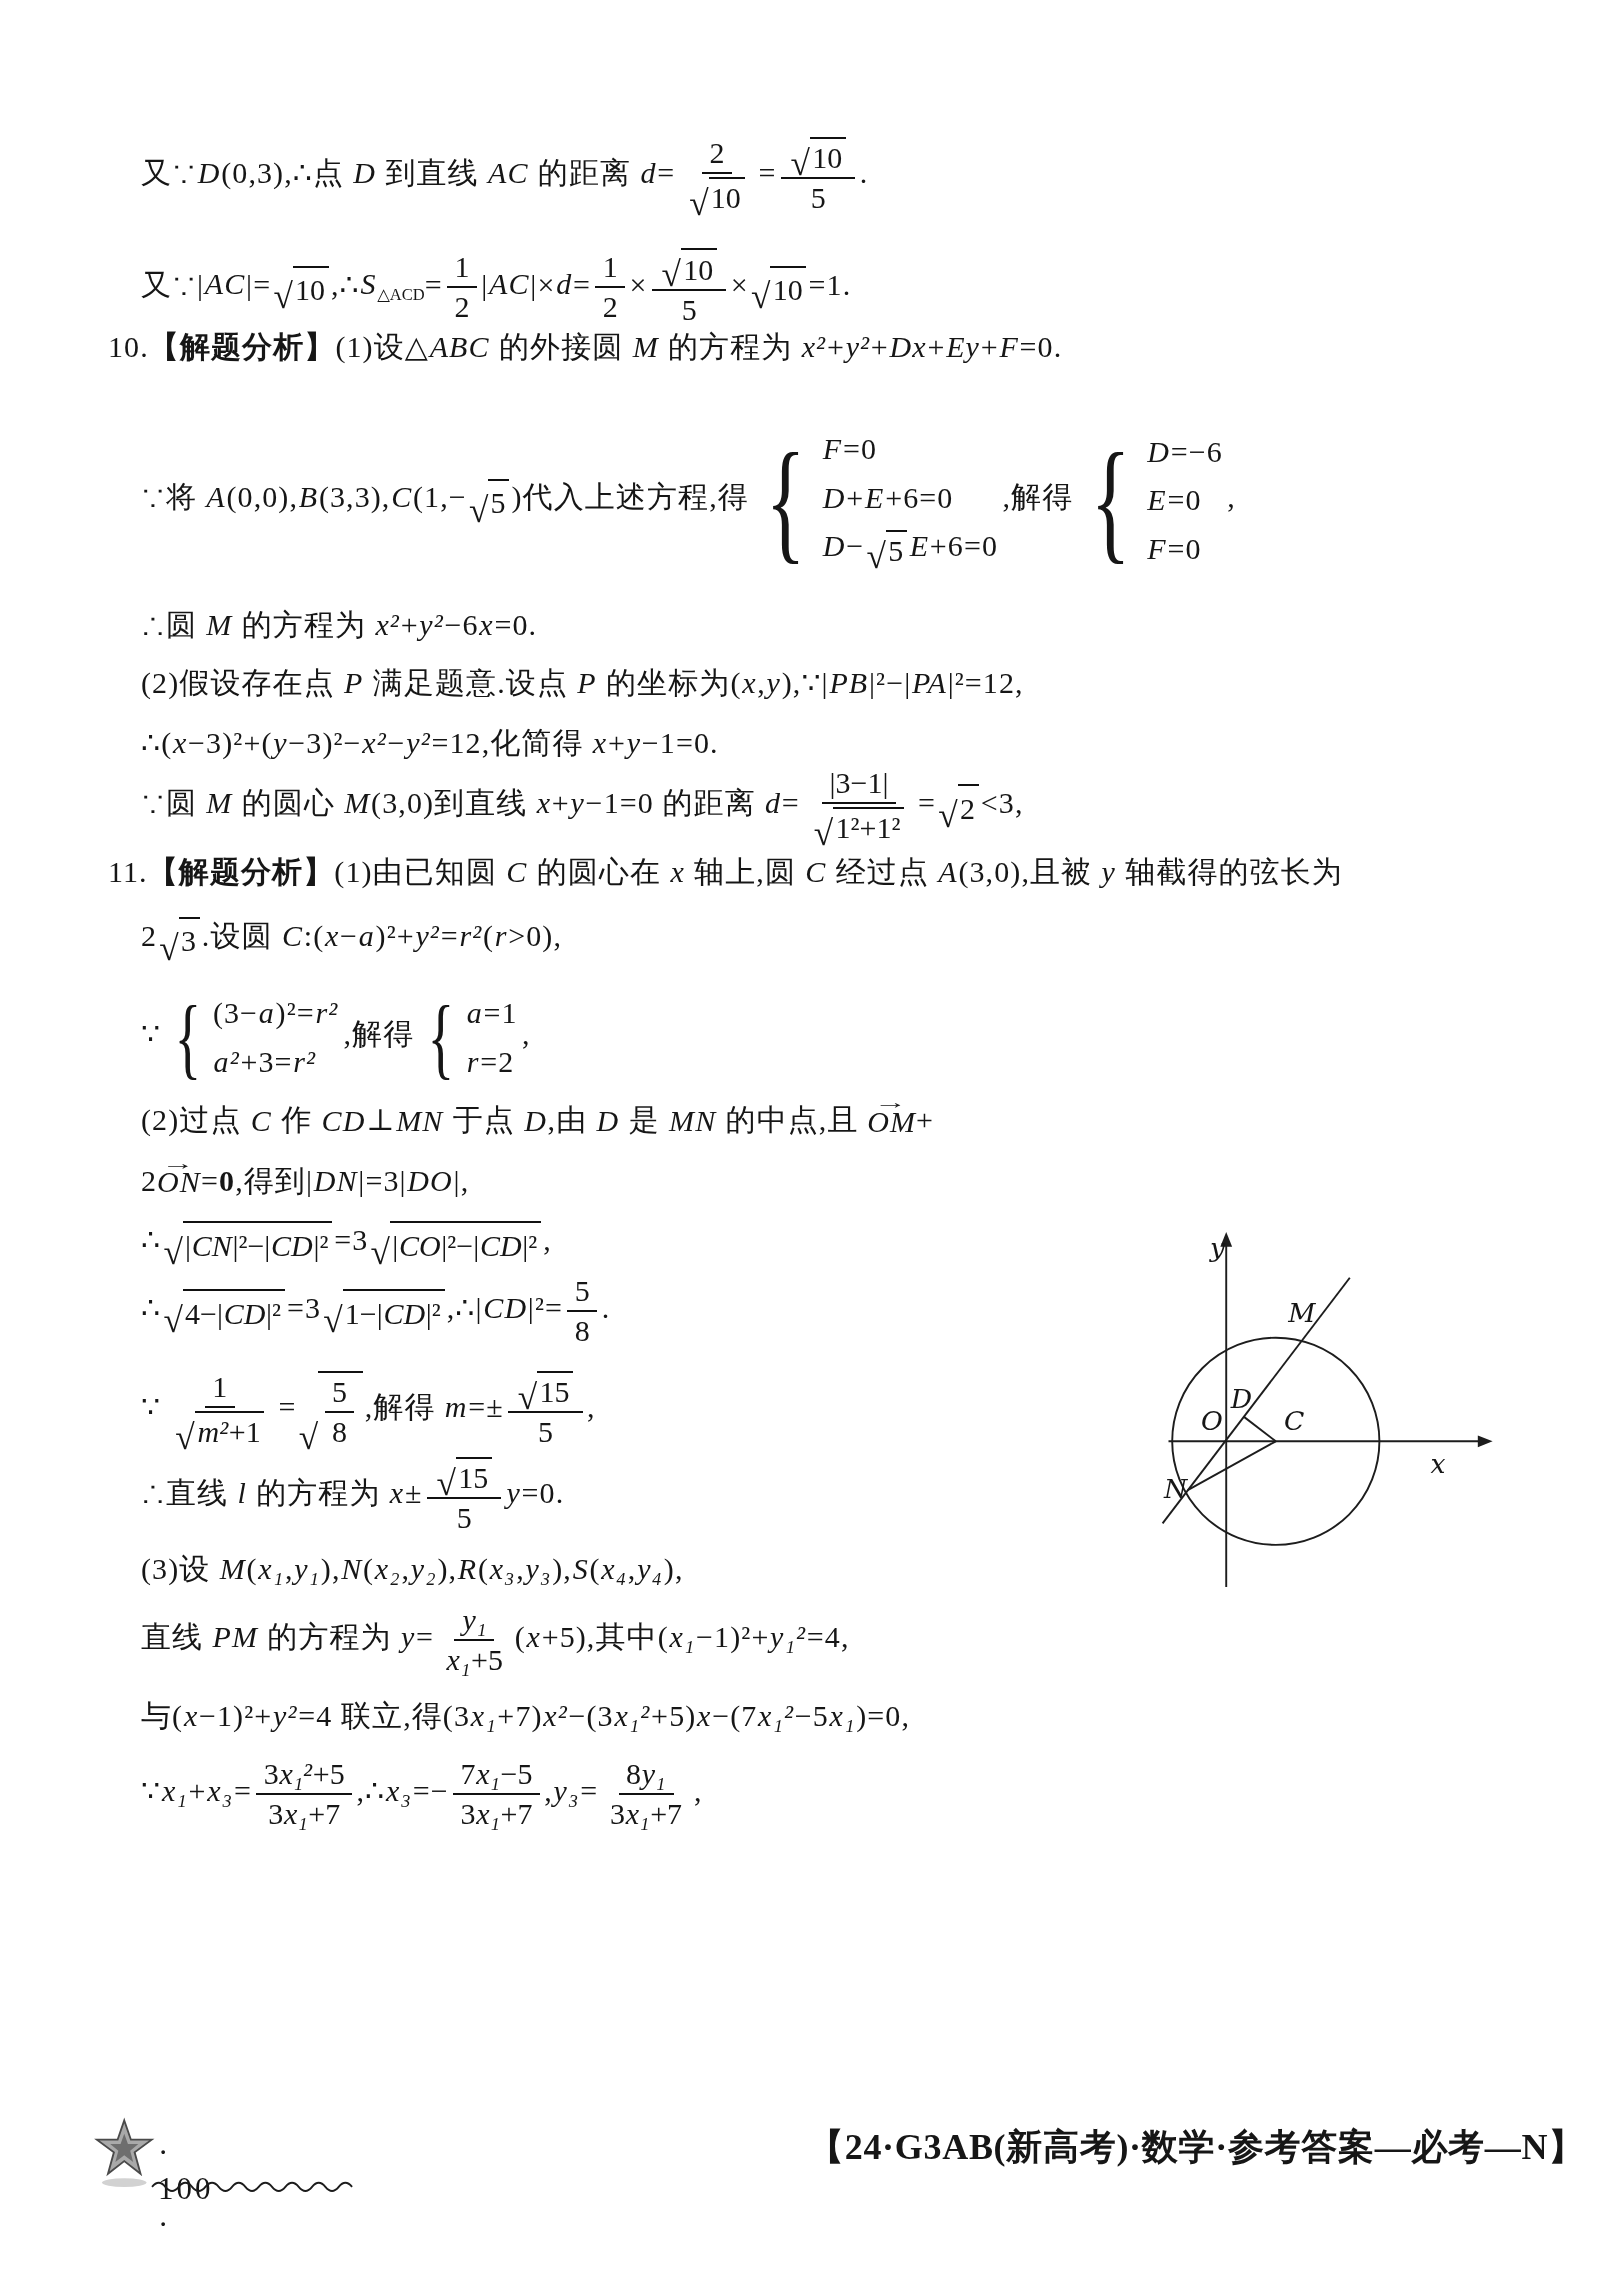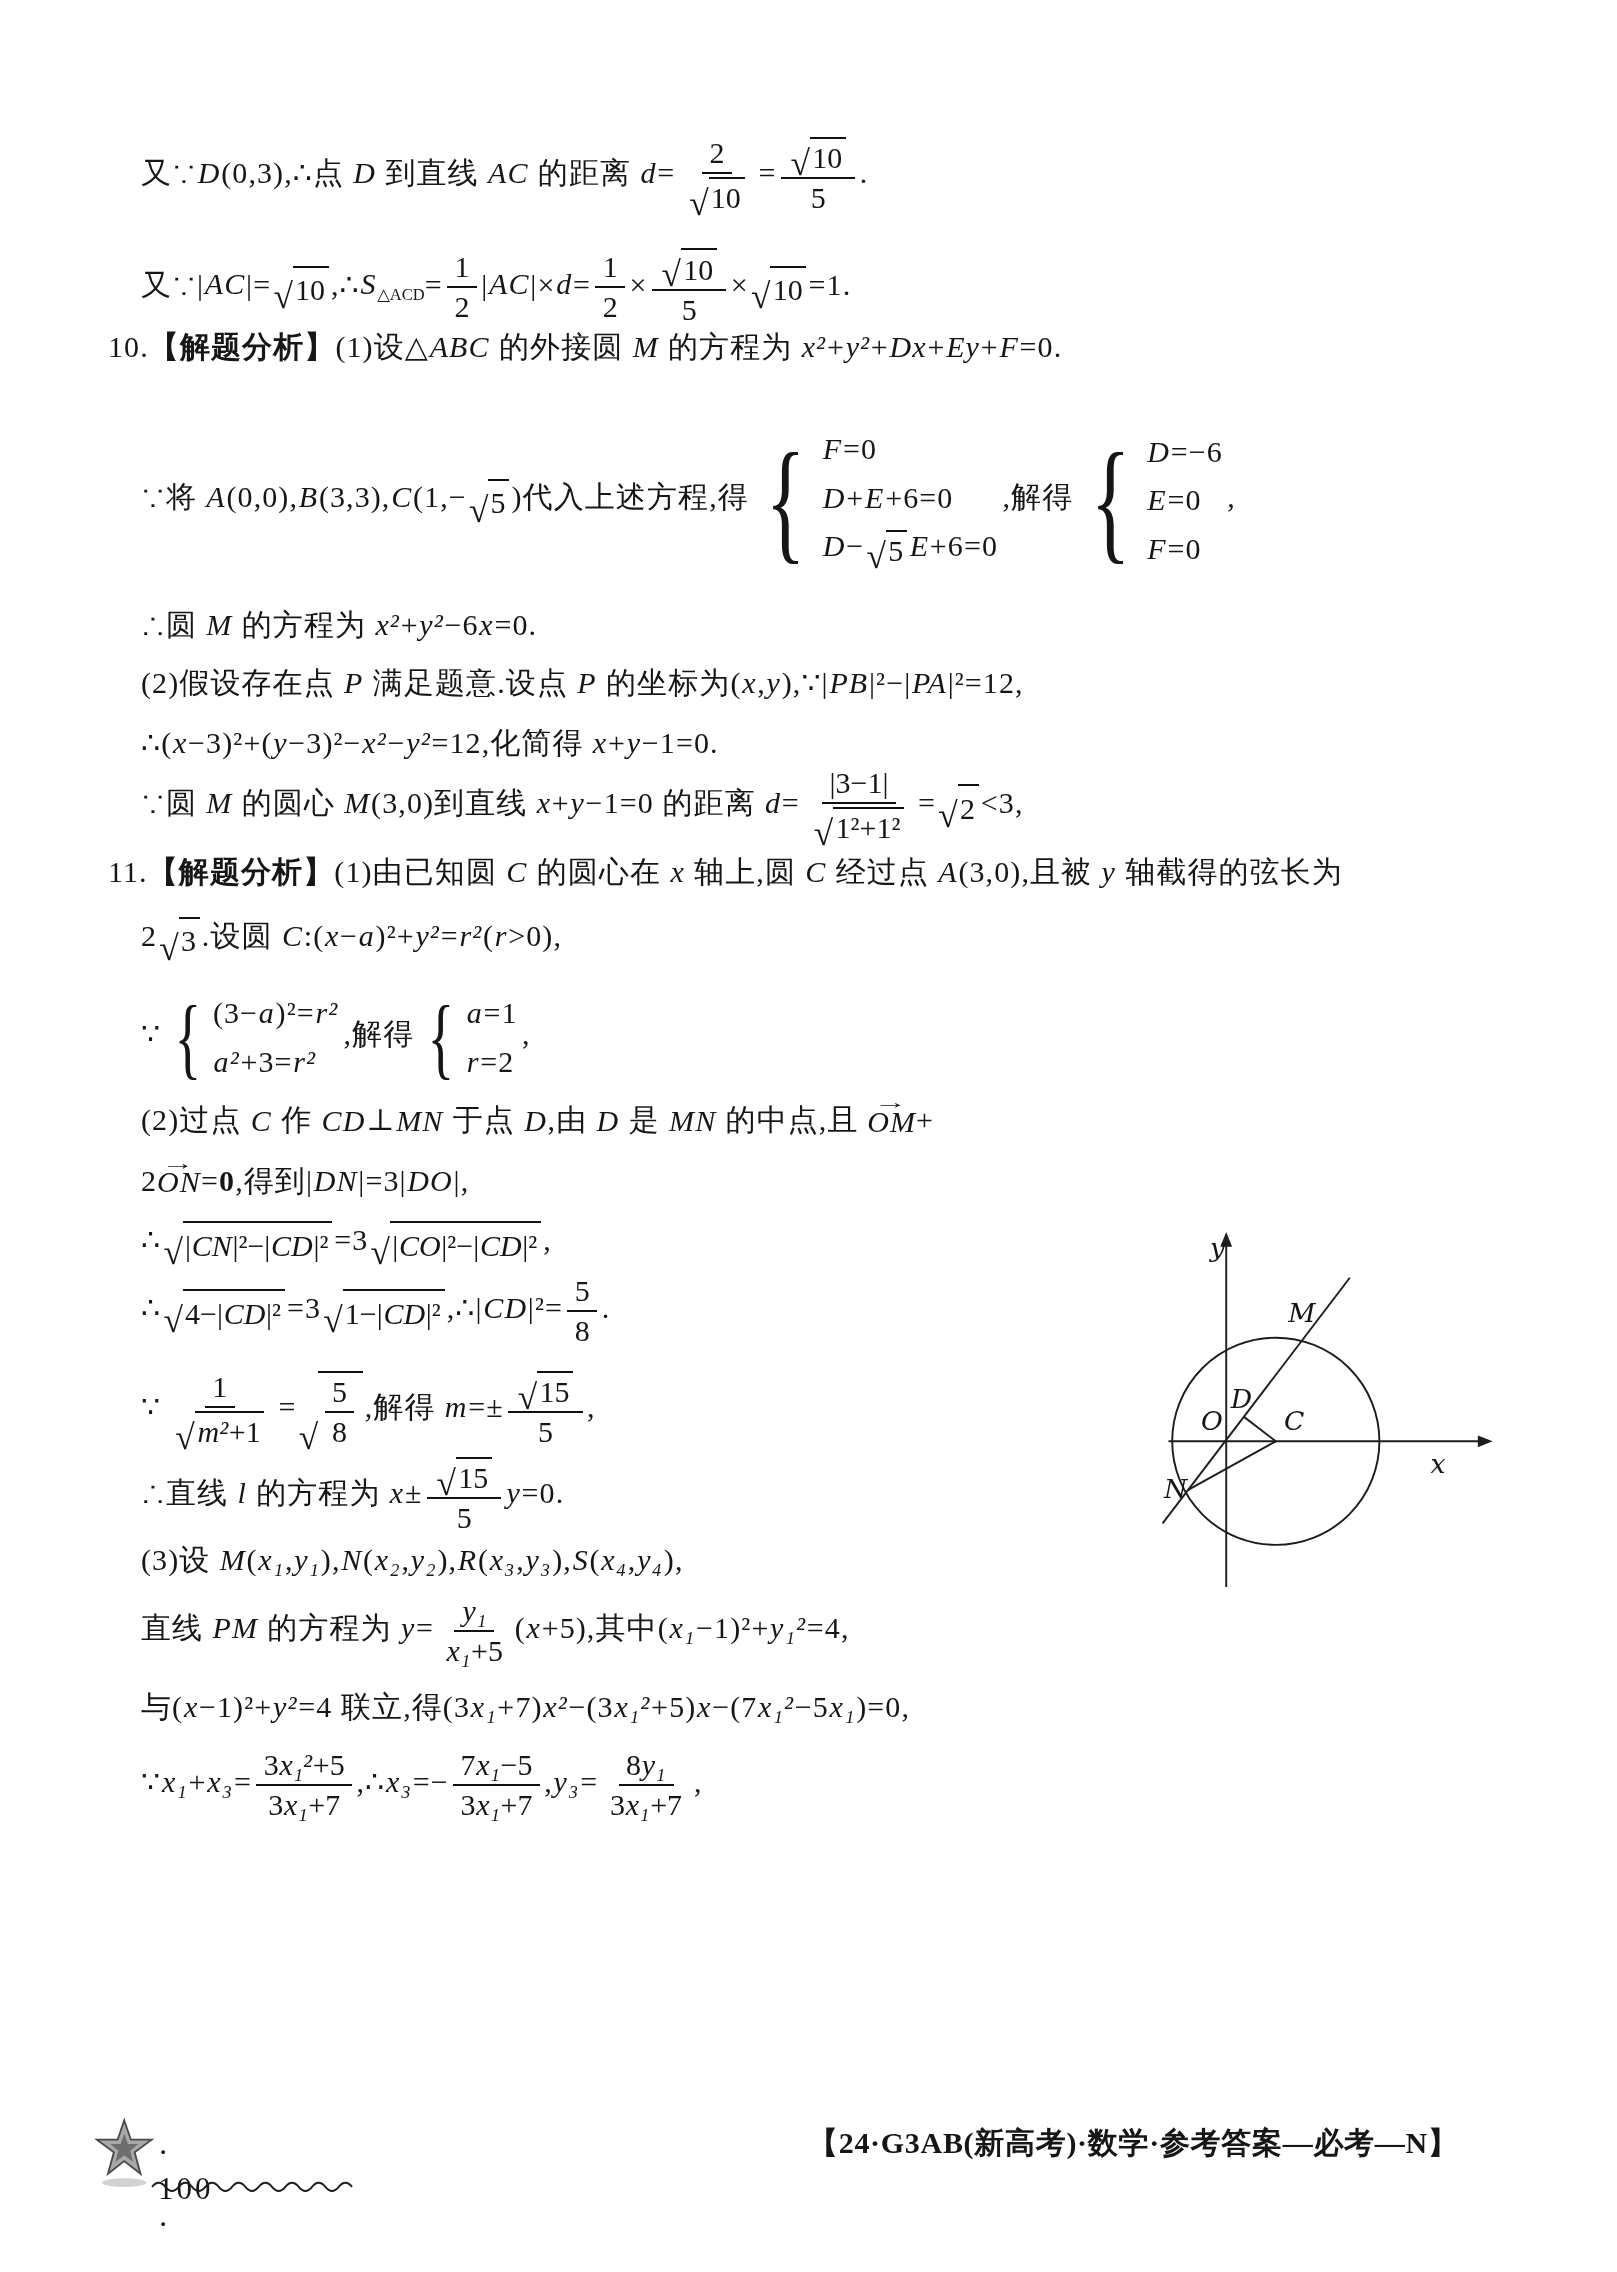--- a/index.html
+++ b/index.html
@@ -10,21 +10,21 @@
   }
   main{padding-top:136px;}
   .line{font-size:30px;line-height:1.3;white-space:nowrap;letter-spacing:1.1px;}
   .k-item{margin-left:108px;}
   .k-body{margin-left:141px;}
   #l1{margin-top:0}#l2{margin-top:32px}#l3{}#l4{margin-top:66px}
   #l5{margin-top:36px}#l6{margin-top:19px}#l7{margin-top:21px}#l8{margin-top:4.4px}
   #l9{margin-top:15px}#l10{margin-top:6px}#l11{margin-top:25px}#l12{margin-top:36px}
   #l13{margin-top:24.4px}#l14{margin-top:19px}#l15{margin-top:19px}#l16{margin-top:20px}
   #l17{margin-top:9px}#l18{margin-top:10.4px}#l19{margin-top:22px}#l20{margin-top:6px}
-  #l21{margin-top:4px}#l22{margin-top:15px}#l23{margin-top:19px}#l24{margin-top:22px}
+  #l21{margin-top:13px}#l22{margin-top:15px}#l23{margin-top:19px}#l24{margin-top:22px}
 
   .mit{font-style:italic;padding:0 0.7px;}
   .mbb{font-weight:800;}
   .msub{font-size:0.55em;vertical-align:-0.35em;letter-spacing:0;}
   .frac{display:inline-flex;flex-direction:column;align-items:center;vertical-align:middle;
         margin:0 4.4px;line-height:1.15;text-align:center;letter-spacing:0;}
   .fnum{border-bottom:2.2px solid #111;padding:0 7.4px 1.5px;}
   .fden{padding:2.2px 7.4px 0;}
   .sqrt{display:inline-flex;align-items:flex-end;vertical-align:middle;margin:0 2.2px;letter-spacing:0;}
   .rsign{font-size:1.18em;line-height:0.78;transform:translateY(1.5px);}
@@ -40,21 +40,21 @@
   .figure{position:absolute;left:1161px;top:1223px;}
   .figure .fg{stroke:#1d1d1d;stroke-width:2.6;fill:none;}
   .figure .fhead{fill:#1d1d1d;stroke:none;}
   .flabel{font-family:"DejaVu Serif","Liberation Serif",serif;font-style:italic;
           font-size:36px;fill:#161616;}
 
   .footer-left{position:absolute;left:93px;top:2116px;}
   .star-wrap{position:absolute;left:0;top:0;}
   .page-num{position:absolute;left:65px;top:19px;font-size:31px;letter-spacing:3px;}
   .wavy-wrap{position:absolute;left:56px;top:62px;}
-  .footer-edition{position:absolute;left:808px;top:2123px;font-size:30px;font-weight:900;
+  .footer-edition{position:absolute;left:808px;top:2123px;font-size:36px;font-weight:900;
                   letter-spacing:0.7px;font-family:"Liberation Serif","DejaVu Serif",serif;}
 </style>
 </head>
 <body>
 
 <main>
     <div class="line k-body" id="l1"><span class="mtx">又∵</span><span class="mit">D</span><span class="mtx">(0,3),∴点 </span><span class="mit">D</span><span class="mtx"> 到直线 </span><span class="mit">AC</span><span class="mtx"> 的距离 </span><span class="mit">d</span><span class="mtx">=</span><span class="frac">
         <span class="fnum"><span class="mtx">2</span></span>
         <span class="fden"><span class="sqrt">
             <span class="rsign">√</span>

